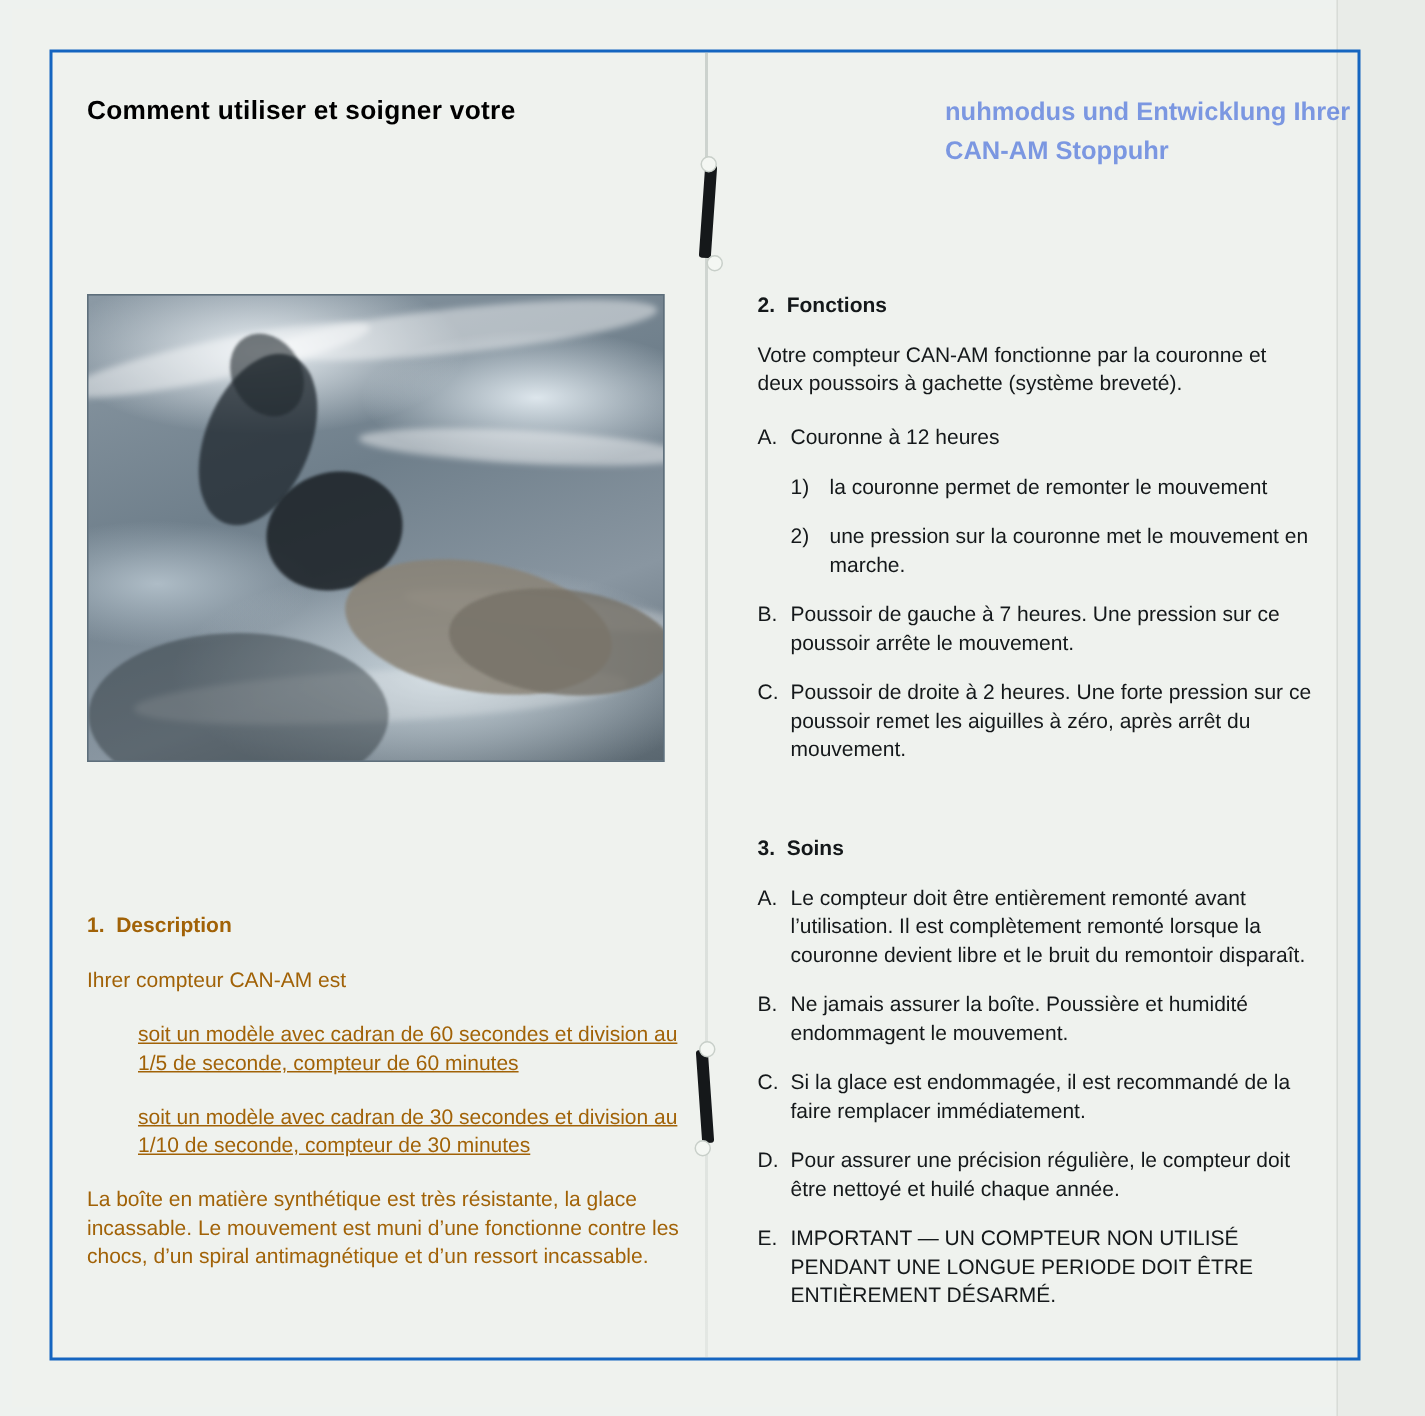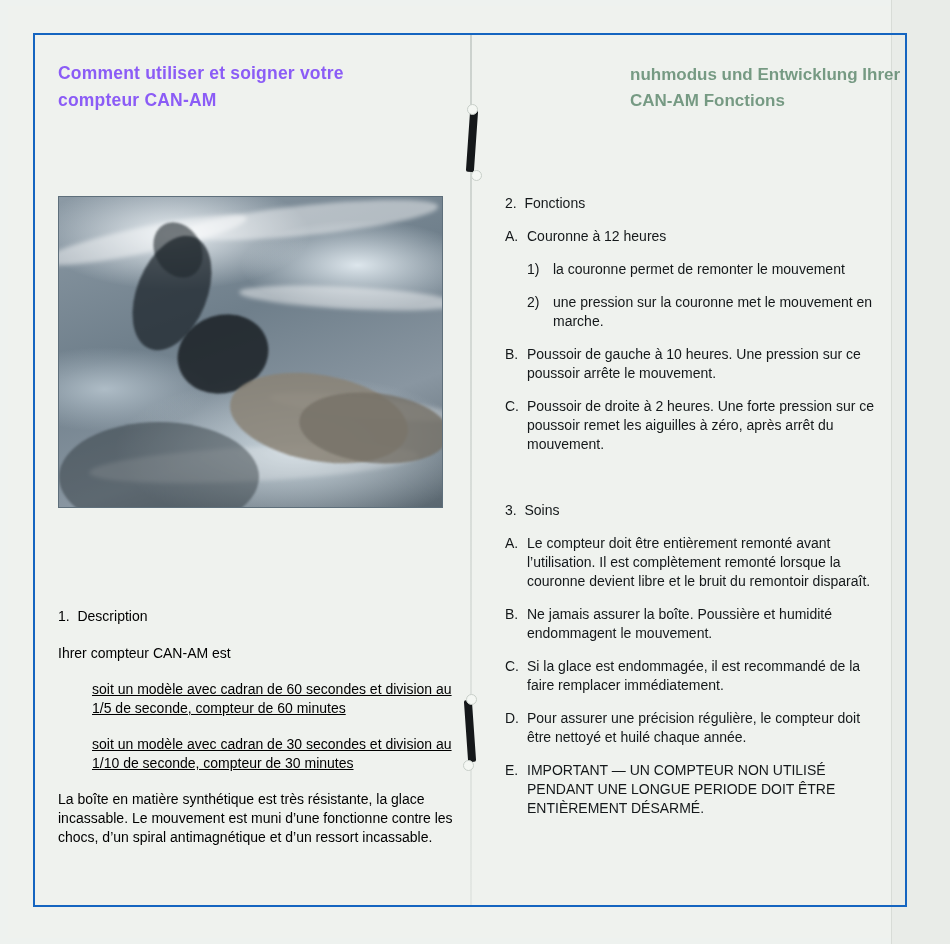--- a/index.html
+++ b/index.html
@@ -34,21 +34,21 @@
     right: 0; top: 0;
     width: 58px; height: 944px;
     background: #e9ece8;
     border-left: 1px solid #d8dcd7;
   }
   .ghost-text2 {
     position: absolute;
     left: 630px;
     top: 62px;
     width: 300px;
-    color: #14532d;
+    color: #1d4ed8;
     font-weight: bold;
     font-size: 17px;
     line-height: 26px;
     opacity: .55;
   }
   .ghost-col {
     position: absolute;
     left: 300px;
     top: 590px;
     width: 180px;
@@ -94,21 +94,21 @@
   .staple-hole.h3 { left: 466px; top: 694px; }
   .staple-hole.h4 { left: 463px; top: 760px; }
 
   
   .left-col {
     position: absolute;
     left: 58px; top: 60px;
     width: 390px;
   }
   .doc-title {
-    color: #8b5cf6;
+    color: #000000;
     font-weight: bold;
     font-size: 17.5px;
     line-height: 27px;
     letter-spacing: .2px;
     margin: 0 0 0 0;
   }
 
   .photo {
     position: absolute;
     left: 58px; top: 196px;
@@ -147,24 +147,24 @@
   .photo .arm  { left: 78px;  top: 36px;  width: 70px;  height: 120px; transform: rotate(22deg); background: rgba(30,38,44,.75); }
   .photo .arm2 { left: 96px;  top: 24px;  width: 46px;  height: 58px;  transform: rotate(-30deg); background: rgba(30,38,44,.6); }
   .photo .body { left: 170px; top: 178px; width: 180px; height: 86px; transform: rotate(10deg); background: rgba(138,130,118,.85); }
   .photo .body2{ left: 240px; top: 196px; width: 150px; height: 70px; transform: rotate(6deg); background: rgba(118,112,102,.8); }
   .photo .shade{ left: 0px;   top: 225px; width: 200px; height: 110px; background: rgba(40,48,54,.45); }
 
   .left-body {
     position: absolute;
     left: 58px; top: 608px;
     width: 395px;
-    color: #000000;
+    color: #a16207;
   }
   .sec-head {
-    font-weight: normal;
+    font-weight: bold;
     font-size: 14px;
     margin: 0 0 20px 0;
   }
   .p {
     font-size: 14px;
     line-height: 19px;
     margin: 0 0 17px 0;
   }
   .indent {
     margin-left: 34px;
@@ -196,38 +196,37 @@
 </style>
 </head>
 <body>
 
 <div class="page">
   <div class="paper"></div>
 
   <div class="ghost-page"></div>
   <div class="ghost-text2">
     <div>nuhmodus und Entwicklung Ihrer</div>
-    <div>CAN-AM Fonctions</div>
+    <div>CAN-AM Stoppuhr</div>
   </div>
   <div class="ghost-col"></div>
 
   <div class="frame"></div>
 
   <div class="fold"></div>
   <div class="staple s1"></div>
   <div class="staple s2"></div>
   <div class="staple-hole h1"></div>
   <div class="staple-hole h2"></div>
   <div class="staple-hole h3"></div>
   <div class="staple-hole h4"></div>
 
   <div class="left-col">
     <div class="doc-title">
       <div>Comment utiliser et soigner votre</div>
-      <div>compteur CAN-AM</div>
     </div>
   </div>
 
   <div class="photo">
     <div class="water"></div>
     <div class="streak sk1"></div>
     <div class="streak sk2"></div>
     <div class="streak sk3"></div>
     <div class="streak sk4"></div>
     <div class="streak sk5"></div>
@@ -249,39 +248,40 @@
     <p class="p indent">soit un modèle avec cadran de 30 secondes et division au 1/10 de seconde, compteur de 30 minutes</p>
     <p class="p">La boîte en matière synthétique est très résistante, la glace incassable. Le mouvement est muni d’une fonctionne contre les chocs, d’un spiral antimagnétique et d’un ressort incassable.</p>
   </div>
 
   <div class="right-col">
 
     <div class="sec-head">
       <span>2.</span>
       &nbsp;<span>Fonctions</span>
     </div>
+    <p class="p">Votre compteur CAN-AM fonctionne par la couronne et deux poussoirs à gachette (système breveté).</p>
 
     <div class="item">
       <div class="marker">A.</div>
       <div class="txt">Couronne à 12 heures</div>
     </div>
     <div class="sublist">
       <div class="item">
         <div class="marker sub">1)</div>
         <div class="txt">la couronne permet de remonter le mouvement</div>
       </div>
       <div class="item">
         <div class="marker sub">2)</div>
         <div class="txt">une pression sur la couronne met le mouvement en marche.</div>
       </div>
     </div>
 
     <div class="item">
       <div class="marker">B.</div>
-      <div class="txt">Poussoir de gauche à 10 heures. Une pression sur ce poussoir arrête le mouvement.</div>
+      <div class="txt">Poussoir de gauche à 7 heures. Une pression sur ce poussoir arrête le mouvement.</div>
     </div>
 
     <div class="item">
       <div class="marker">C.</div>
       <div class="txt">Poussoir de droite à 2 heures. Une forte pression sur ce poussoir remet les aiguilles à zéro, après arrêt du mouvement.</div>
     </div>
 
     <div class="gap"></div>
 
     <div class="sec-head">

